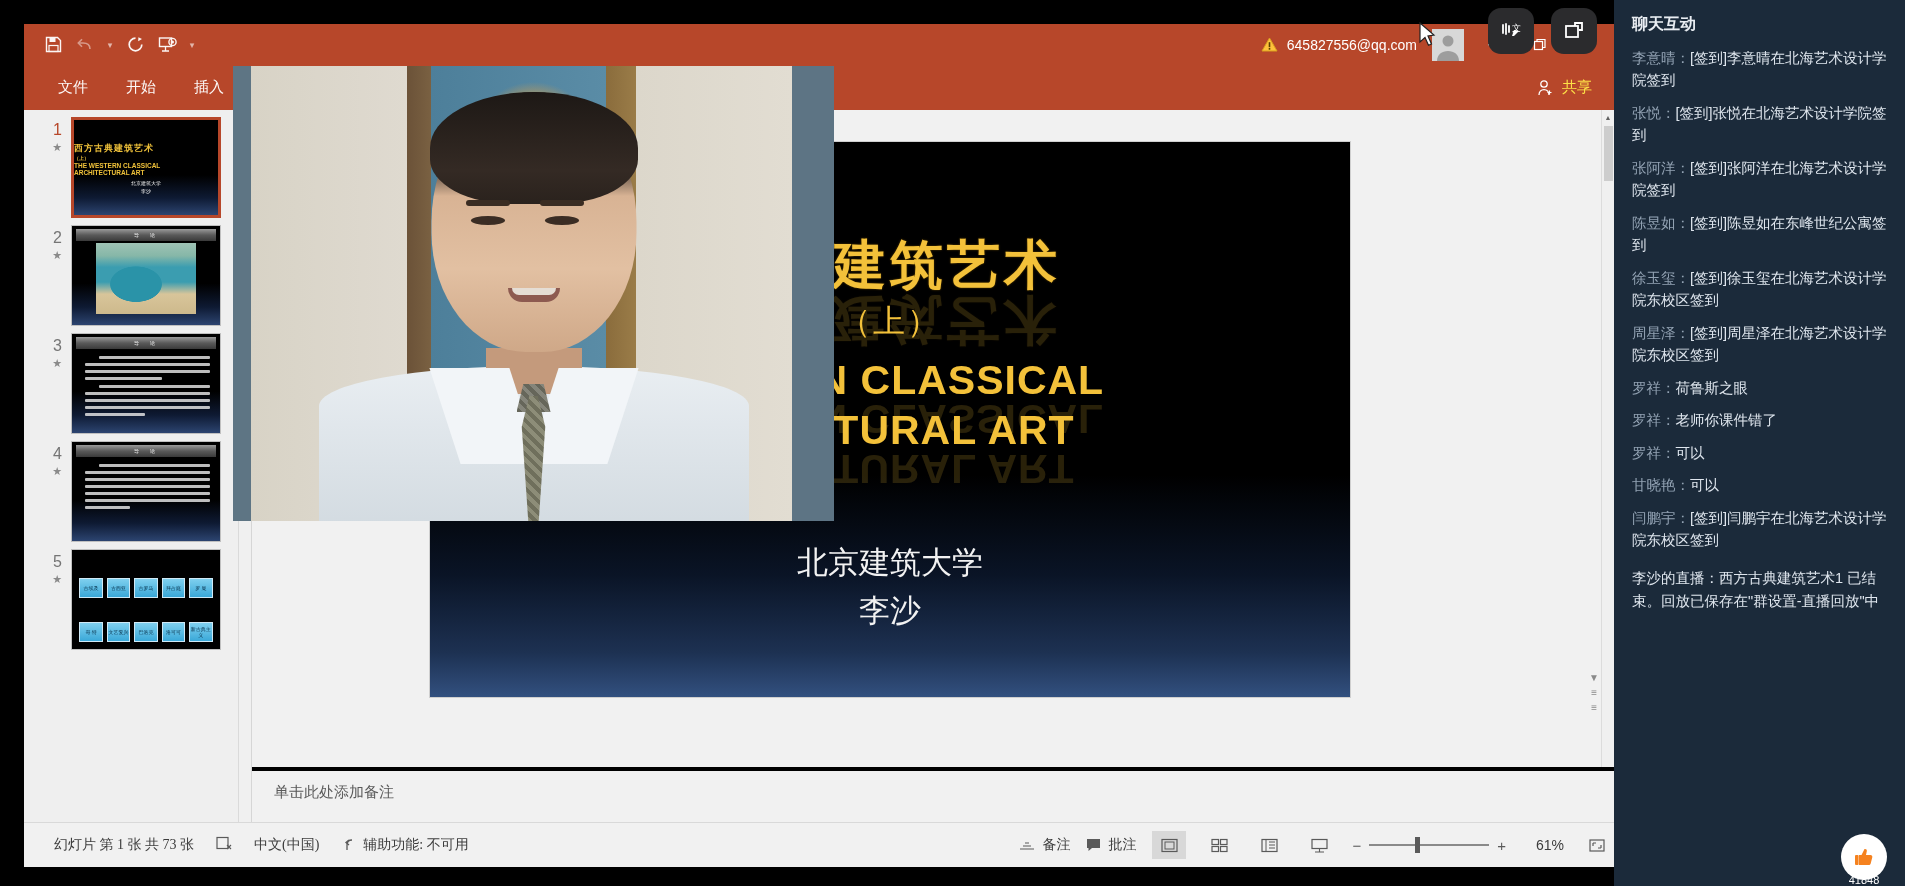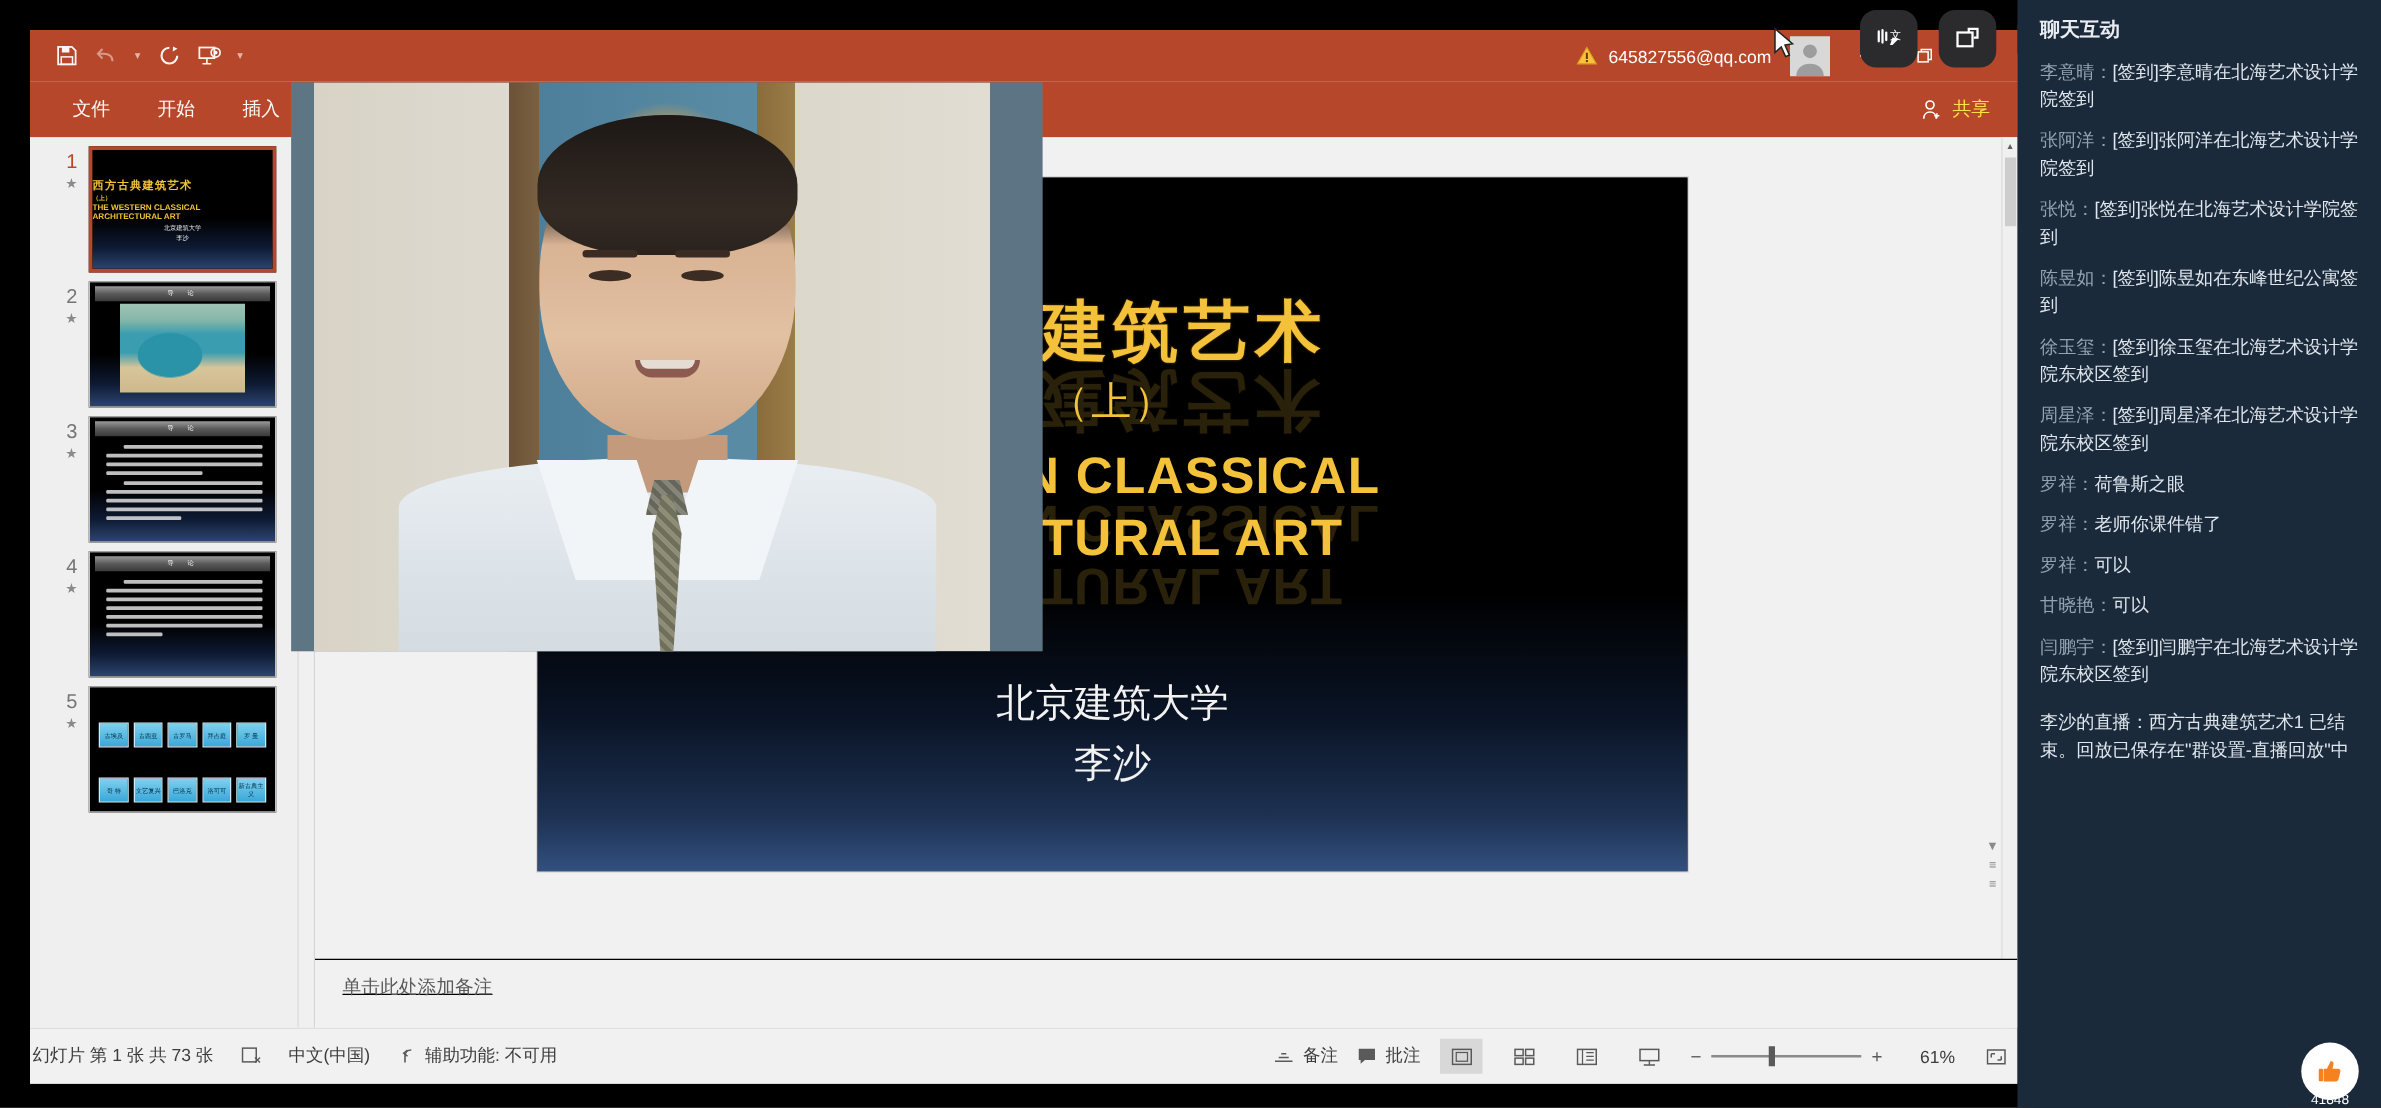--- a/index.html
+++ b/index.html
@@ -152,30 +152,30 @@
   .stage-vscroll {
     position:absolute; right:0; top:0; width:13px; bottom:0; background:#f0f0f0; border-left:1px solid #dcdcdc;
   }
   .sv-arrow { height:14px; display:flex;align-items:center;justify-content:center;font-size:7px;color:#606060;}
   .sv-thumb { position:absolute; top:16px; left:2px; width:9px; height:55px; background:#cdcdcd;}
   .stage-side-icons { position:absolute; right:15px; top:560px; color:#8a8a8a; font-size:10px; line-height:1.5; text-align:center;}
 
   
   .notes-bar {
     position: absolute; left: 228px; right: 0; bottom: 0; height: 55px;
-    background: #f1f1f1; border-top: 1px solid #000000; text-decoration: underline;
+    background: #f1f1f1; border-top: 4px solid #000000;
   }
   .notes-ph { padding: 12px 0 0 22px; color: #595959; font-size: 15px; }
 
   
   .statusbar {
     height: 45px; background: #f1f1f1; border-top: 1px solid #d9d9d9;
     display: flex; align-items: center; font-size: 14px; color: #3c3c3c;
   }
-  .sb-left { display: flex; align-items: flex-end; gap: 22px; padding-left: 2px; }
+  .sb-left { display: flex; align-items: center; gap: 22px; padding-left: 30px; font-family: Liberation Serif, serif; }
   .sb-right { margin-left: auto; display: flex; align-items: center; gap: 16px; padding-right: 0; }
   .sb-item { display: flex; align-items: center; gap: 7px; }
   .viewbtn {
     width: 34px; height: 28px; display:flex;align-items:center;justify-content:center; color:#5a5a5a;
   }
   .viewbtn.active { background: #d8d8d8; }
   .zoom-slider { display:flex; align-items:center; gap:8px; }
   .zs-track { width: 120px; height: 2px; background: #8a8a8a; position: relative; }
   .zs-knob { position: absolute; left: 46px; top: -7px; width: 5px; height: 16px; background: #5a5a5a; }
   .zs-sign { color:#5a5a5a; font-size:15px; }
@@ -622,24 +622,24 @@
     <path d="M2 1l14 12-6 1 3.5 8-3 1.3L7 15.5 2 20z" fill="#fff" stroke="#222" stroke-width="1.2"></path>
   </svg>
 
   <div class="chat">
     <div class="chat-title">聊天互动</div>
 
     <div class="chat-msg">
       <span class="chat-name">李意晴：</span><span class="chat-text">[签到]李意晴在北海艺术设计学院签到</span>
     </div>
     <div class="chat-msg">
+      <span class="chat-name">张悦：</span><span class="chat-text">[签到]张悦在北海艺术设计学院签到</span>
+    </div>
+    <div class="chat-msg">
       <span class="chat-name">张阿洋：</span><span class="chat-text">[签到]张阿洋在北海艺术设计学院签到</span>
-    </div>
-    <div class="chat-msg">
-      <span class="chat-name">张悦：</span><span class="chat-text">[签到]张悦在北海艺术设计学院签到</span>
     </div>
     <div class="chat-msg">
       <span class="chat-name">陈昱如：</span><span class="chat-text">[签到]陈昱如在东峰世纪公寓签到</span>
     </div>
     <div class="chat-msg">
       <span class="chat-name">徐玉玺：</span><span class="chat-text">[签到]徐玉玺在北海艺术设计学院东校区签到</span>
     </div>
     <div class="chat-msg">
       <span class="chat-name">周星泽：</span><span class="chat-text">[签到]周星泽在北海艺术设计学院东校区签到</span>
     </div>

